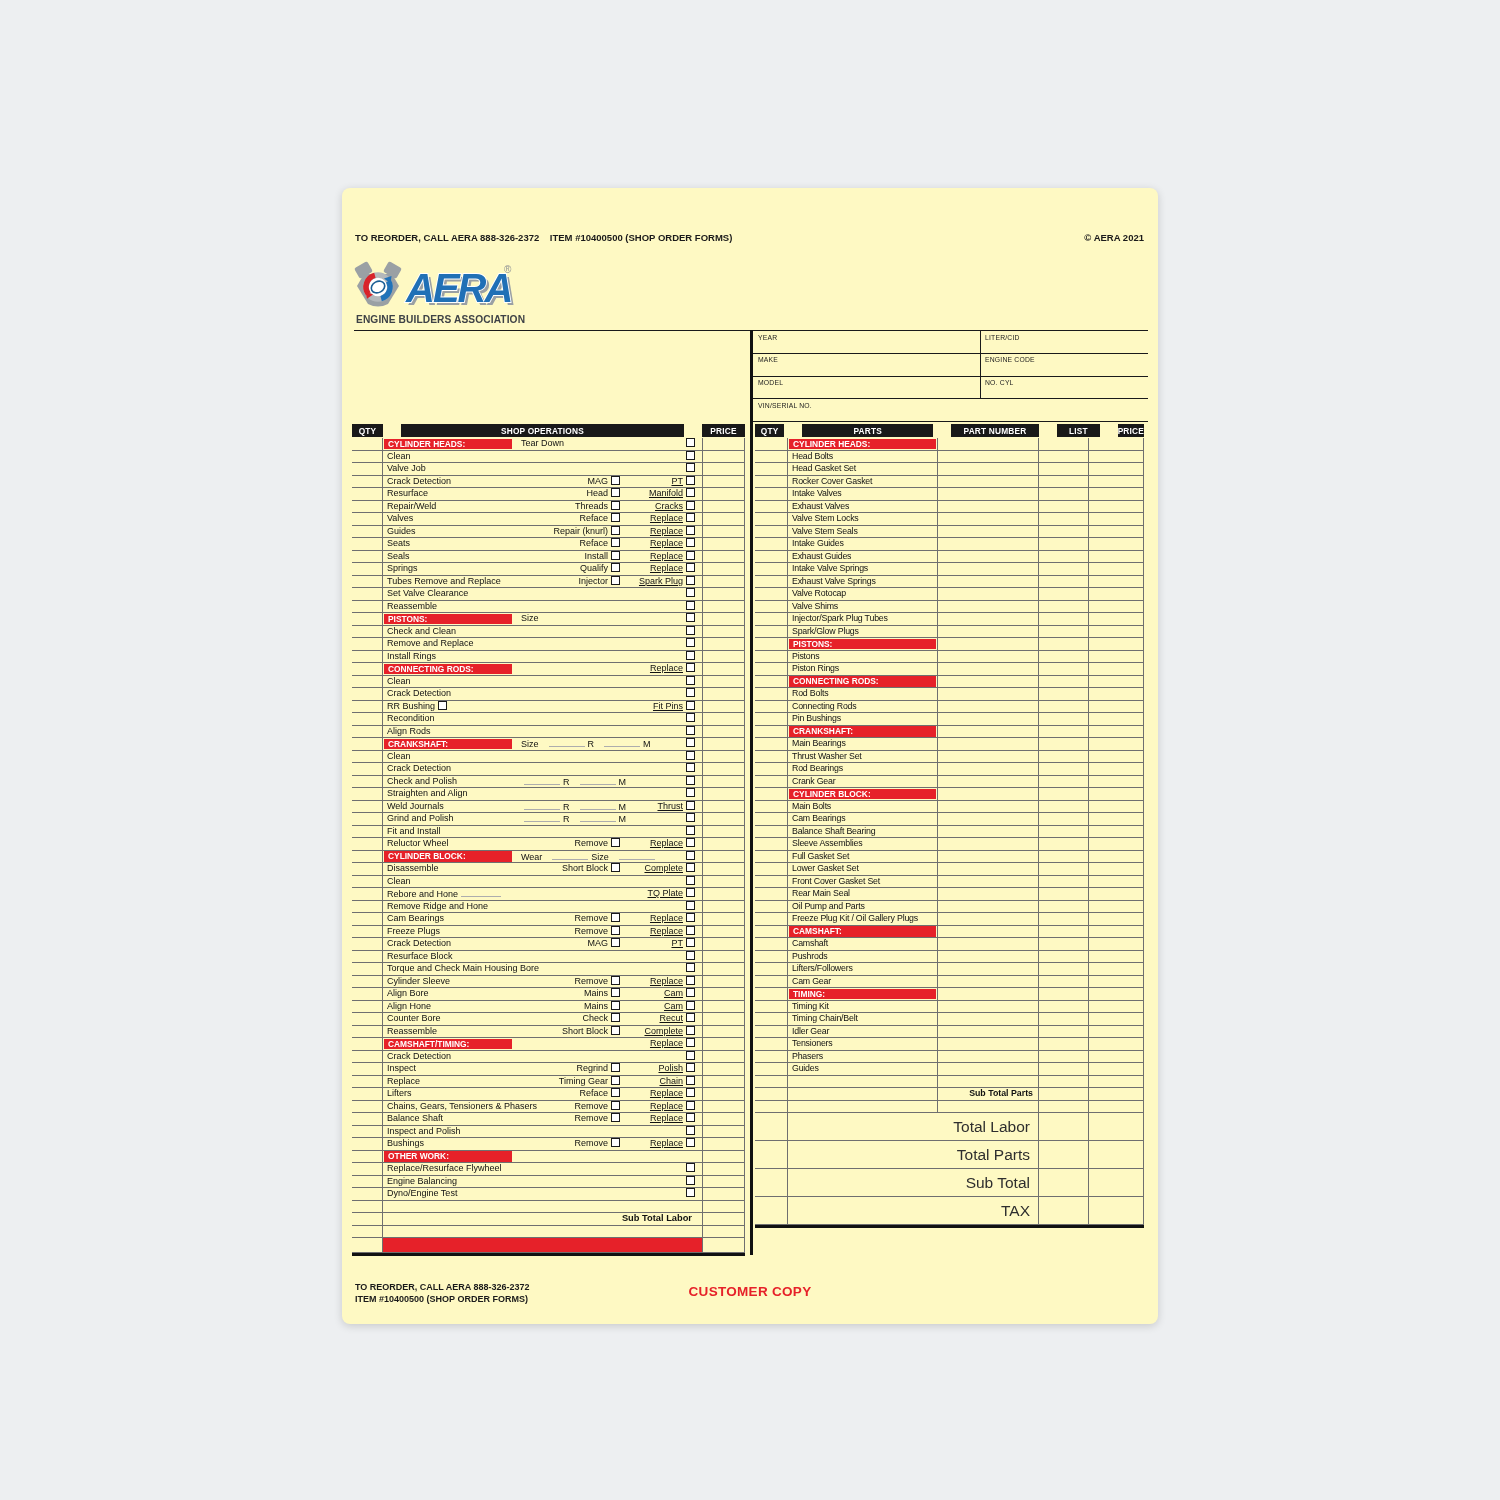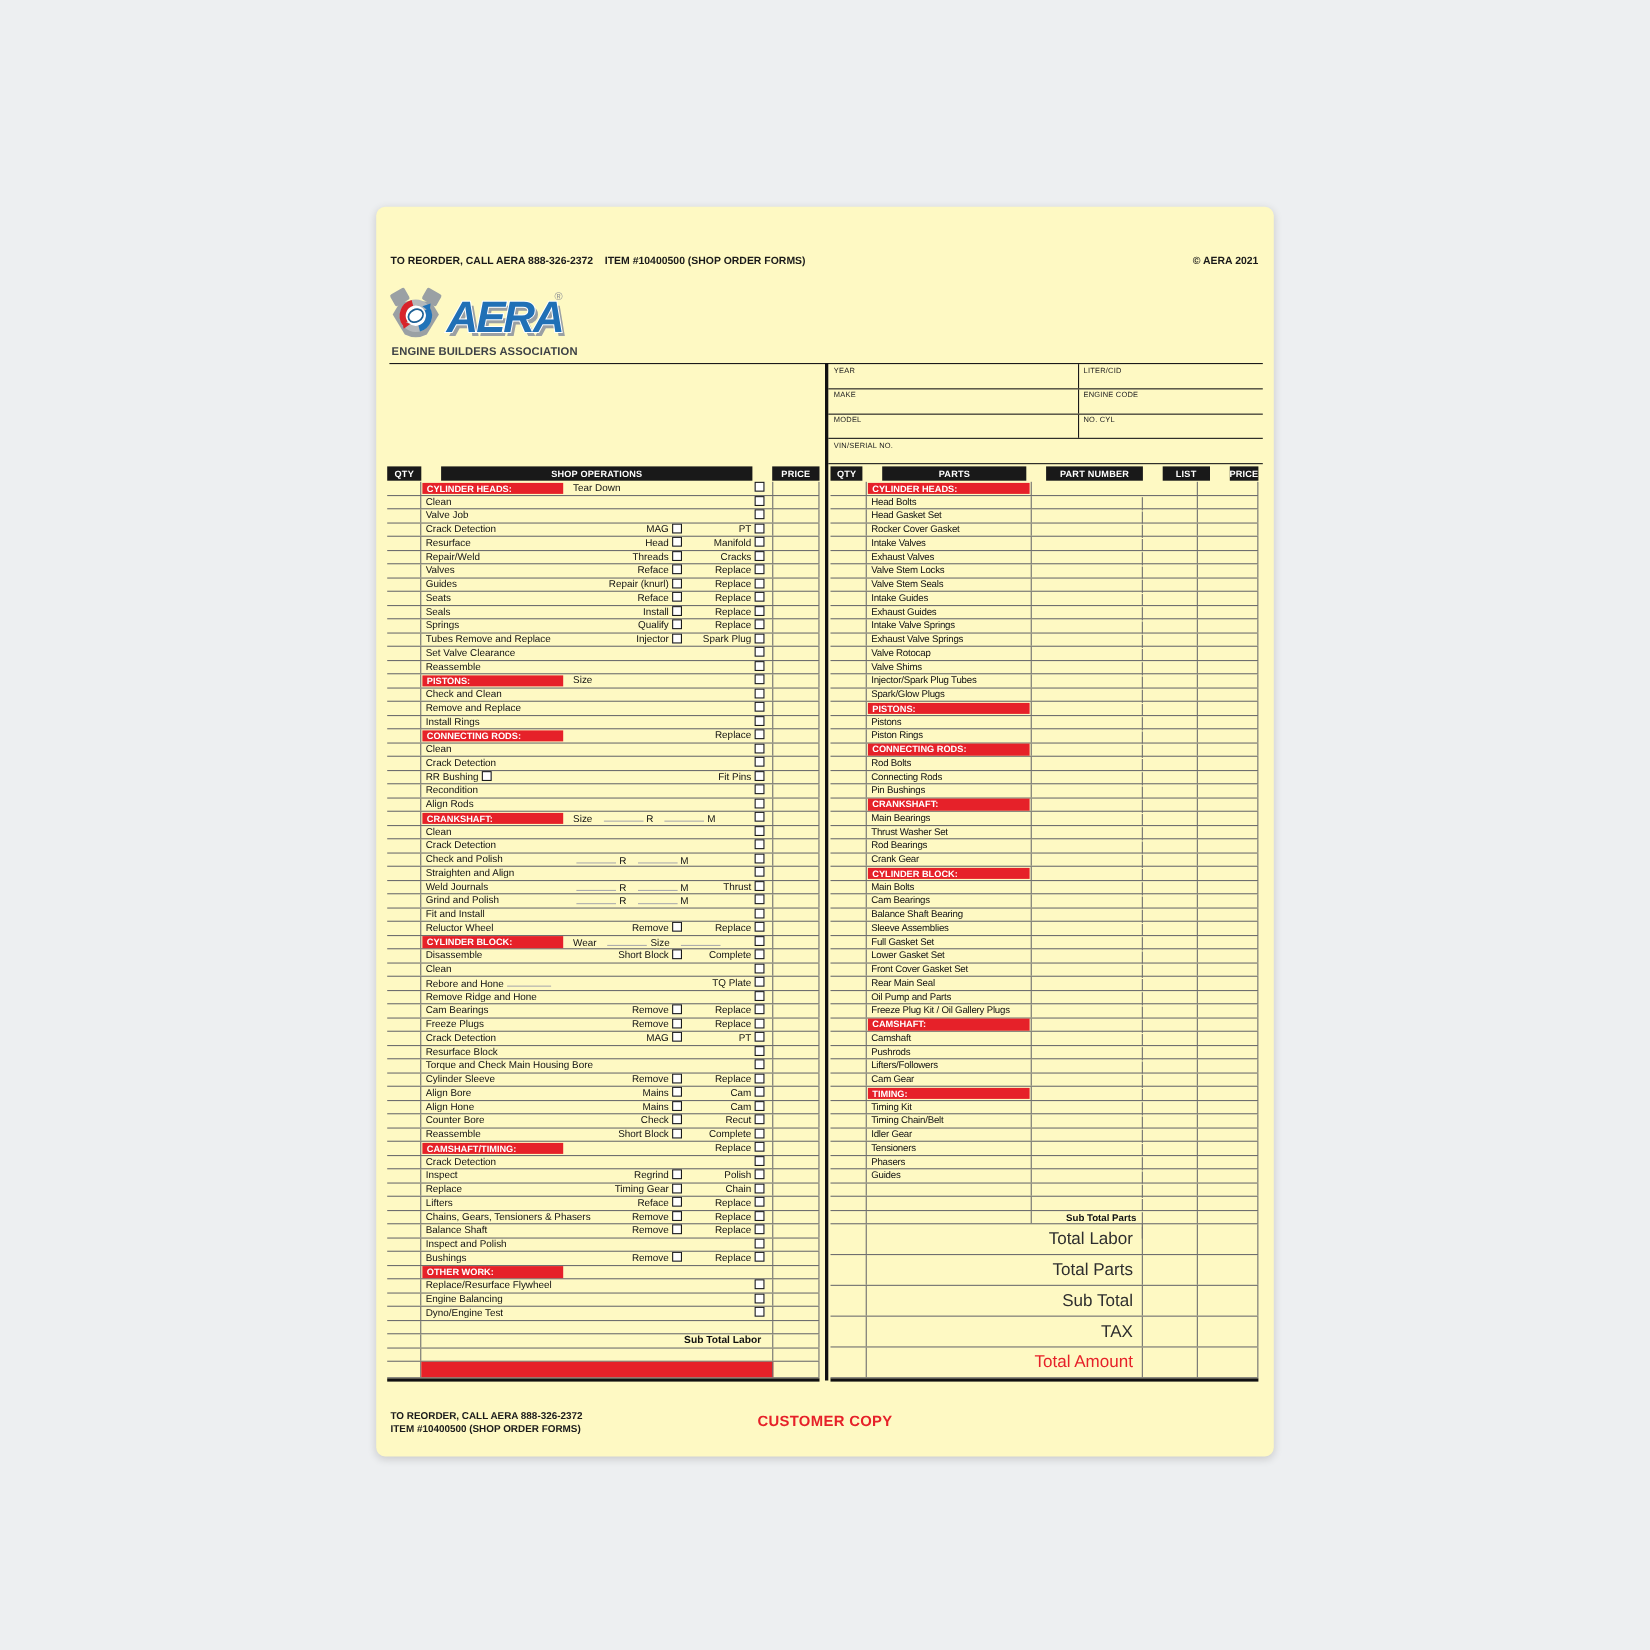--- a/index.html
+++ b/index.html
@@ -29,29 +29,29 @@
   .hb{background:var(--bar);color:#fff;font-weight:700;font-size:8.3px;letter-spacing:0.2px;
       display:flex;align-items:center;justify-content:center;box-sizing:border-box;}
   .orow{display:flex;height:12.5px;border-bottom:1px solid var(--line);box-sizing:border-box;position:relative;}
   .orow.tall{height:15px;}
   .c{box-sizing:border-box;height:100%;font-size:9px;line-height:11px;color:#111;}
   .c.qty{width:31px;border-right:1px solid var(--line);}
   .c.ops{flex:1;position:relative;border-right:1px solid var(--line);}
   .c.price{width:42px;border-right:1px solid var(--line);}
   .c.p-qty{width:33px;border-right:1px solid var(--line);}
   .c.p-name{width:150px;border-right:1px solid var(--line);position:relative;}
-  .c.p-pn{width:101px;border-right:1px solid var(--line);position:relative;margin-top:14px;}
+  .c.p-pn{width:101px;border-right:1px solid var(--line);position:relative;}
   .c.p-list{width:50px;border-right:1px solid var(--line);}
   .c.p-price{flex:1;border-right:1px solid var(--line);}
   .lab{padding-left:4px;white-space:nowrap;}
   .p-name .lab{font-size:8.8px;letter-spacing:-0.2px;}
   .mid{position:absolute;left:138px;top:0;white-space:nowrap;}
   .mt{margin-right:7px;}
   .ca{position:absolute;right:82px;top:0;white-space:nowrap;}
-  .cb{position:absolute;right:7px;top:0;white-space:nowrap;}
+  .cb{position:absolute;right:7px;top:0;white-space:nowrap;text-decoration:underline;}
   .bl{display:inline-block;width:36px;height:8px;border-bottom:1px solid #adadad;margin:0 3px;}
   .cb-box{display:inline-block;width:7px;height:7px;border:1px solid #1a1a1a;margin-left:3px;
           vertical-align:-1px;background:#fff;}
   .secbar{position:absolute;left:1px;top:0.5px;height:10.5px;width:128px;background:var(--red);
           color:#fff;font-weight:700;font-size:8.4px;line-height:10.5px;padding-left:4px;box-sizing:border-box;}
   .secbar2{position:absolute;left:1px;right:1px;top:0.5px;height:10.5px;background:var(--red);
            color:#fff;font-weight:700;font-size:8.4px;line-height:10.5px;padding-left:4px;}
   .redfill{background:var(--red);}
   .subtot{position:absolute;right:10px;top:0;font-weight:700;font-size:9.3px;line-height:11.5px;}
   .subtot2{position:absolute;right:5px;top:0;font-weight:700;font-size:8.8px;line-height:11.5px;}
@@ -906,26 +906,20 @@
           <div class="t-label">Sub Total</div>
           <div class="t-list"></div>
           <div class="t-price"></div>
         </div>
         <div class="trow">
           <div class="t-qty"></div>
           <div class="t-label">TAX</div>
           <div class="t-list"></div>
           <div class="t-price"></div>
         </div>
-        <div class="trow">
-          <div class="t-qty"></div>
-          <div class="t-label red">Total Amount</div>
-          <div class="t-list"></div>
-          <div class="t-price"></div>
-        </div>
       </div>
   </div>
 
   <div class="footerline" style="top:1093px">TO REORDER, CALL AERA 888-326-2372</div>
   <div class="footerline" style="top:1105px">ITEM #10400500 (SHOP ORDER FORMS)</div>
   <div class="copycenter">CUSTOMER COPY</div>
 
 </div>
 
 </body></html>

